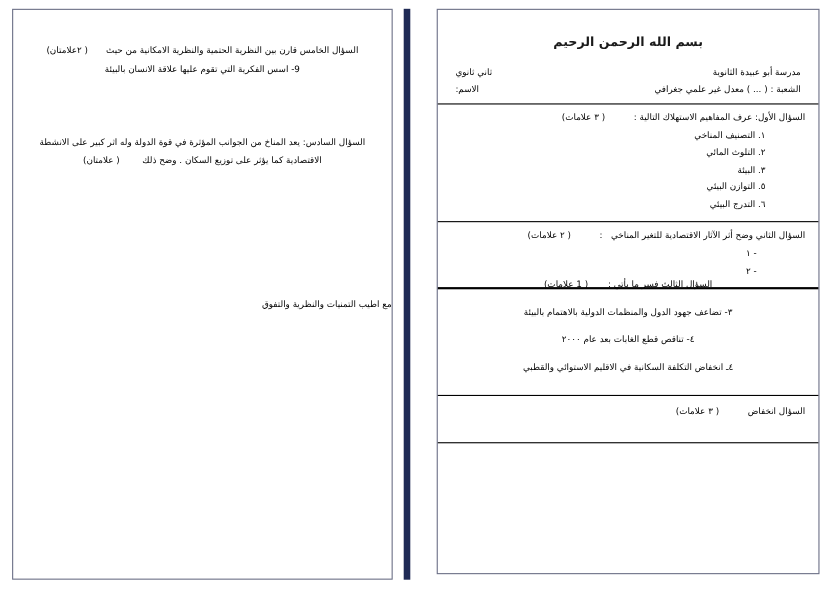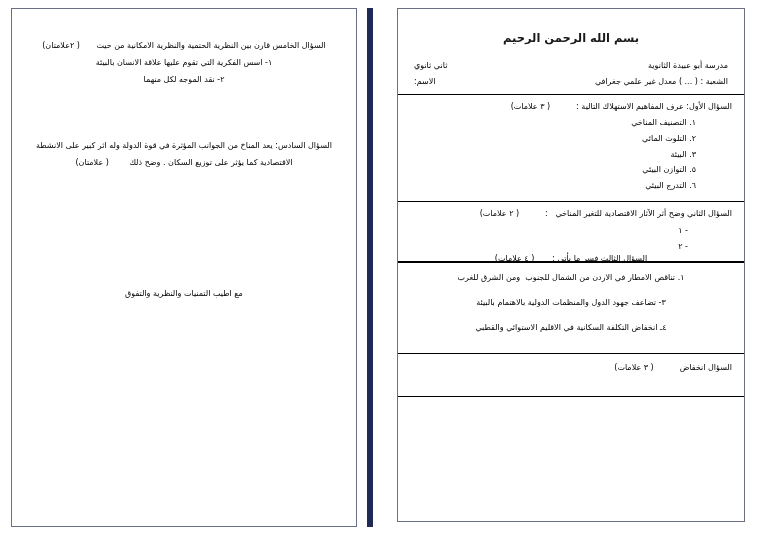--- a/index.html
+++ b/index.html
@@ -52,20 +52,21 @@
     padding: 0;
     box-sizing: border-box;
   }
 
   
   .t {
     font-family: "DejaVu Sans", sans-serif;
     color: #000000;
     line-height: 1.35;
     white-space: pre-wrap;
+    text-align: right;
   }
 
   .title {
     text-align: center;
     font-size: 11.5px;
     font-weight: bold;
     color: #1a1a1a;
     margin-top: 22px;
   }
 
@@ -179,24 +180,24 @@
       <span class="t">السؤال الثاني وضح أثر الآثار الاقتصادية للتغير المناخي   :</span>
       <span class="t marks">( ٢ علامات)</span>
     </div>
     <div class="t blank">- ١</div>
     <div class="t blank">- ٢</div>
 
     <div class="rule thick" style="margin-top:8px"></div>
 
     <div class="q-head" style="margin-top:-9px; justify-content:center; gap:18px">
       <span class="t">السؤال الثالث فسر ما يأتي :</span>
-      <span class="t marks">( ٤ علامات)</span>
-    </div>
-    <div class="t item center" style="margin-top:8px">١. تناقص الامطار في الاردن من الشمال للجنوب  ومن الشرق للغرب</div>
+      <span class="t marks">( 1 علامات)</span>
+    </div>
     <div class="t item center" style="margin-top:14px">٣- تضاعف جهود الدول والمنظمات الدولية بالاهتمام بالبيئة</div>
+    <div class="t item center" style="margin-top:14px">٤- تناقص قطع الغابات بعد عام ٢٠٠٠</div>
     <div class="t item center" style="margin-top:14px">٤ـ انخفاض التكلفة السكانية في الاقليم الاستوائي والقطبي</div>
 
     <div class="rule" style="margin-top:20px"></div>
 
     <div class="q-head" style="margin-top:9px">
       <span class="t">السؤال انخفاض</span>
       <span class="t marks">( ٣ علامات)</span>
     </div>
 
     <div class="rule" style="margin-top:22px"></div>
@@ -204,22 +205,21 @@
   </div>
 </div>
 
 <div class="page" id="page-left">
   <div class="paper">
 
     <div class="p2-block p2-q">
       <span class="t">السؤال الخامس قارن بين النظرية الحتمية والنظرية الامكانية من حيث</span>
       <span class="t" style="margin-right:14px">( ٢علامتان)</span>
     </div>
-    <div class="t p2-block p2-line">١- اسس الفكرية التي تقوم عليها علاقة الانسان بالبيئة</div>
-    <div class="t p2-block p2-line">٢- نقد الموجه لكل منهما</div>
+    <div class="t p2-block p2-line">9- اسس الفكرية التي تقوم عليها علاقة الانسان بالبيئة</div>
 
     <div class="p2-block p2-q2">
       <span class="t">السؤال السادس: يعد المناخ من الجوانب المؤثرة في قوة الدولة وله اثر كبير على الانشطة</span>
     </div>
     <div class="p2-block p2-line">
       <span class="t">الاقتصادية كما يؤثر على توزيع السكان . وضح ذلك</span>
       <span class="t" style="margin-right:18px">( علامتان)</span>
     </div>
 
     <div class="p2-foot">

